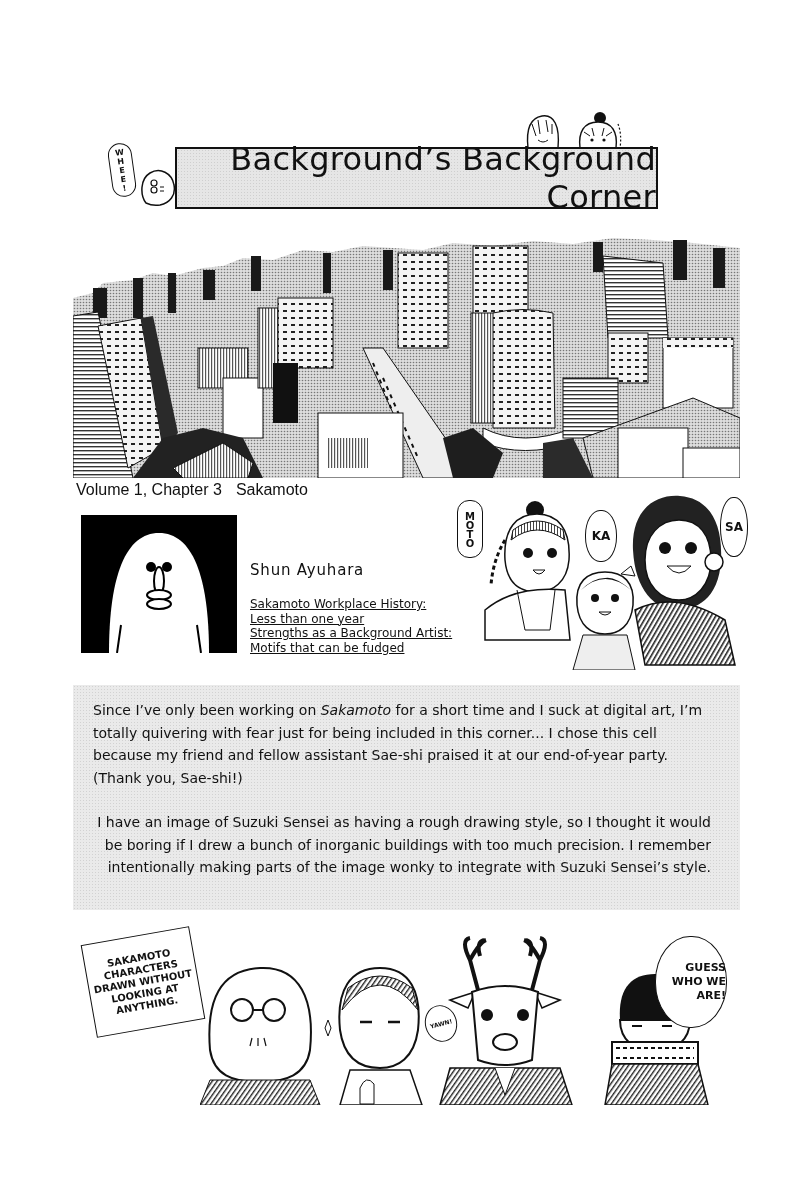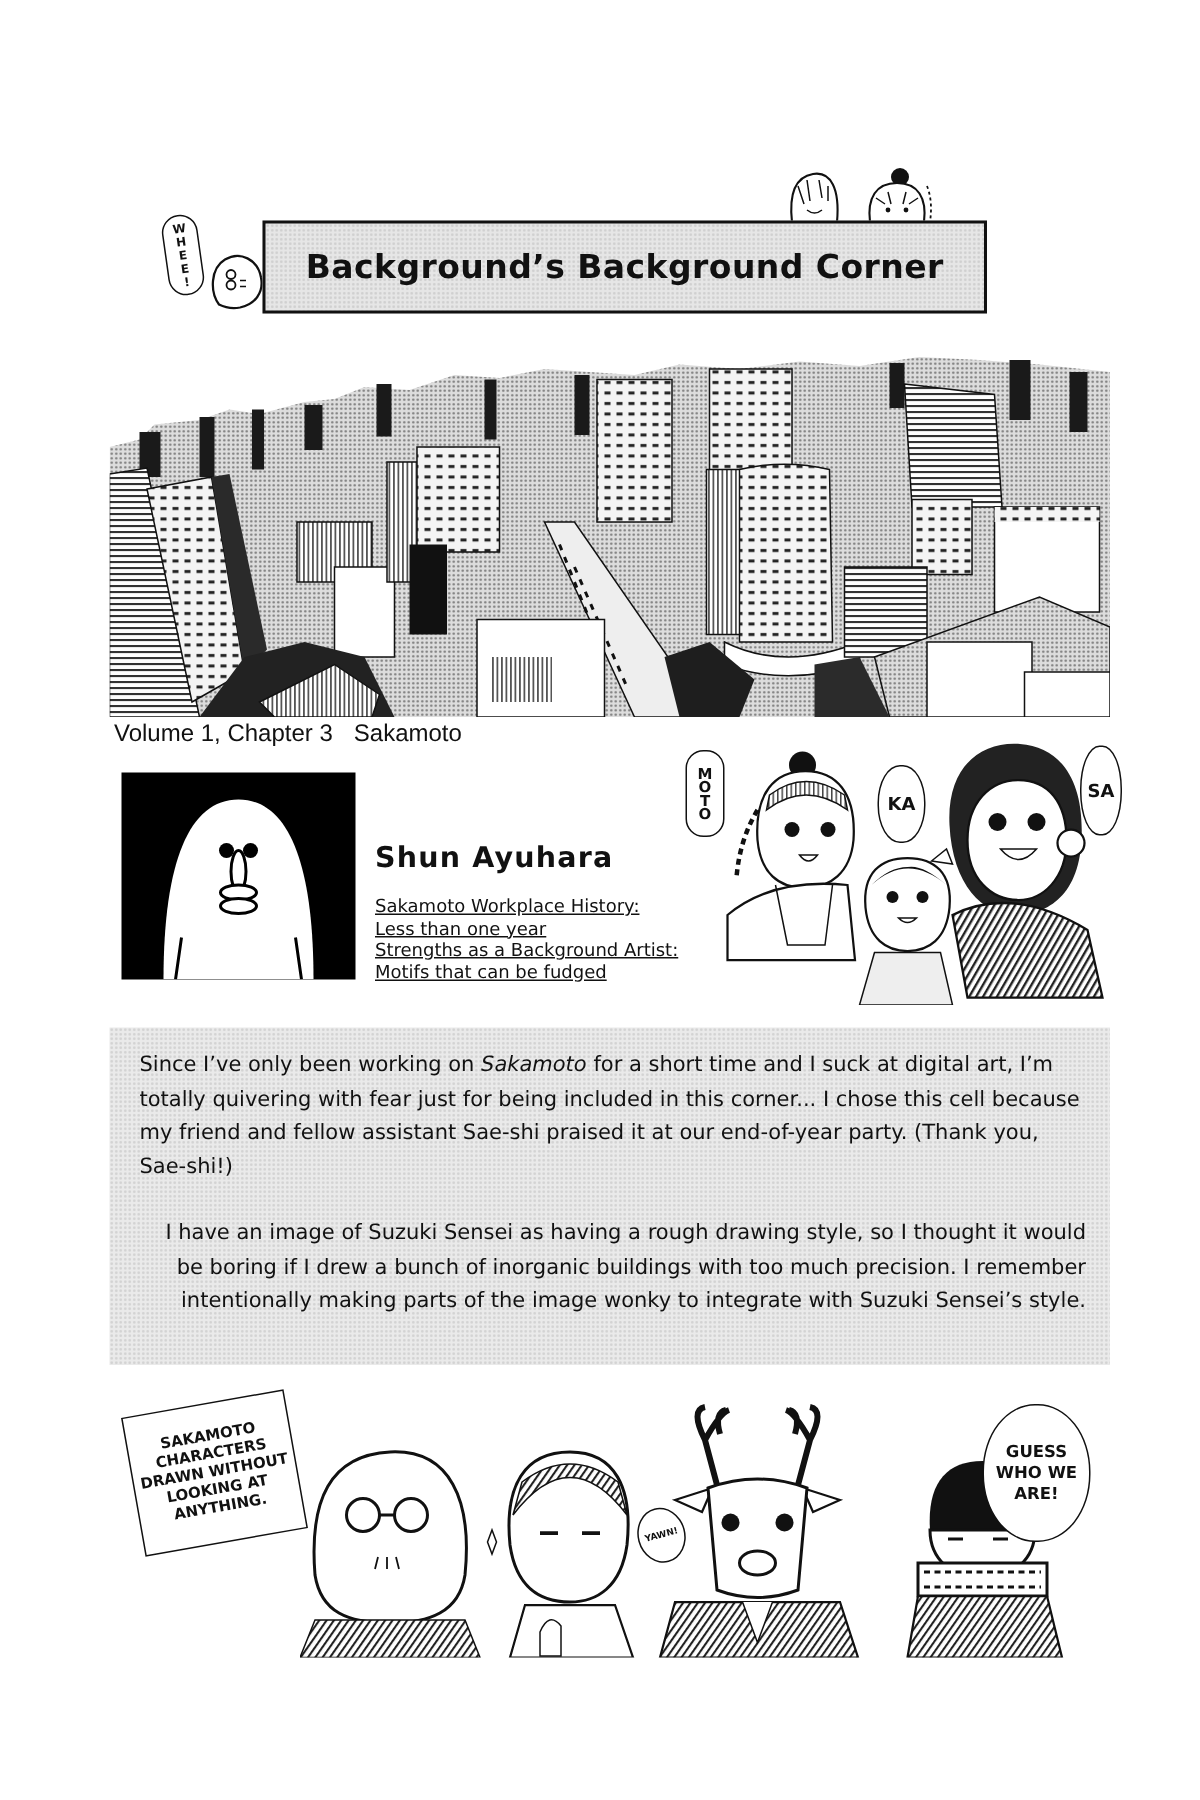--- a/index.html
+++ b/index.html
@@ -10,57 +10,57 @@
     .abs { position: absolute; }
     
     .banner {
       left: 175px; top: 147px; width: 483px; height: 62px;
       border: 2px solid #111; box-sizing: border-box;
       background-color: #e6e6e6;
       background-image: radial-gradient(#cfcfcf 0.8px, transparent 0.9px);
       background-size: 3px 3px;
       display: flex; align-items: center; justify-content: center;
     }
-    .banner-title { font-family: "DejaVu Sans", sans-serif; font-weight: bold; font-size: 22px; letter-spacing: 0.3px; }
+    .banner-title { font-family: "DejaVu Sans", sans-serif; font-weight: normal; font-size: 32px; letter-spacing: 0.3px; text-align: right; }
     .whee-bubble {
       left: 110px; top: 143px; width: 22px; height: 52px; border: 1.5px solid #111; border-radius: 12px;
       font-size: 8px; font-weight: bold; display: flex; flex-direction: column; align-items: center; justify-content: center; line-height: 9px;
       transform: rotate(-8deg); background: #fff;
     }
     .blob { left: 138px; top: 165px; width: 38px; height: 42px; }
     .peek { left: 520px; top: 110px; width: 115px; height: 40px; }
     
     .city { left: 73px; top: 238px; width: 667px; height: 240px; overflow: hidden; background: #fff; }
     .caption { left: 76px; top: 481px; font-family: "Liberation Sans", sans-serif; font-size: 16px; display: flex; gap: 14px; }
     
     .portrait { left: 81px; top: 515px; width: 156px; height: 138px; background: #000; overflow: hidden; }
-    .artist-name { left: 250px; top: 561px; font-size: 19px; font-weight: bold; letter-spacing: 0.8px; }
+    .artist-name { left: 250px; top: 561px; font-size: 15px; font-weight: normal; letter-spacing: 0.8px; }
     .artist-info { left: 250px; top: 597px; font-size: 12px; line-height: 14.5px; }
     .artist-info div { white-space: nowrap; text-decoration: underline; }
     .family { left: 455px; top: 490px; width: 300px; height: 180px; }
     .bubble { position: absolute; border: 1.5px solid #111; background: #fff; font-size: 12px; font-weight: bold; display: flex; align-items: center; justify-content: center; }
     
     .comment {
       left: 73px; top: 685px; width: 667px; height: 225px; box-sizing: border-box;
       background-color: #eaeaea;
       background-image: radial-gradient(#d2d2d2 0.8px, transparent 0.9px);
       background-size: 3px 3px;
-      padding: 14px 16px 10px 20px;
+      padding: 14px 29px 10px 20px;
       font-size: 14px; line-height: 22.5px;
     }
     .comment p { margin: 0 0 22px 0; }
     .comment p:last-child { margin-bottom: 0; text-align: right; }
     .comment em { font-style: italic; }
     
     .note-box {
       left: 88px; top: 935px; width: 108px; height: 92px; border: 1.5px solid #111; transform: rotate(-10deg);
       font-size: 10px; font-weight: bold; text-align: center; display: flex; align-items: center; justify-content: center; line-height: 12px; background: #fff;
     }
     .chars { left: 200px; top: 930px; width: 560px; height: 175px; }
-    .guess-bubble { left: 655px; top: 936px; width: 70px; height: 90px; border-radius: 35px/45px; font-size: 11px; line-height: 14px; text-align: center; }
+    .guess-bubble { left: 655px; top: 936px; width: 70px; height: 90px; border-radius: 35px/45px; font-size: 11px; line-height: 14px; text-align: right; }
     .yawn-bubble { left: 425px; top: 1005px; width: 30px; height: 35px; border-radius: 50%; font-size: 6px; transform: rotate(-15deg); }
   </style>
 </head>
 <body>
 
 <div class="abs whee-bubble">
   <span>W</span>
   <span>H</span>
   <span>E</span>
   <span>E</span>

